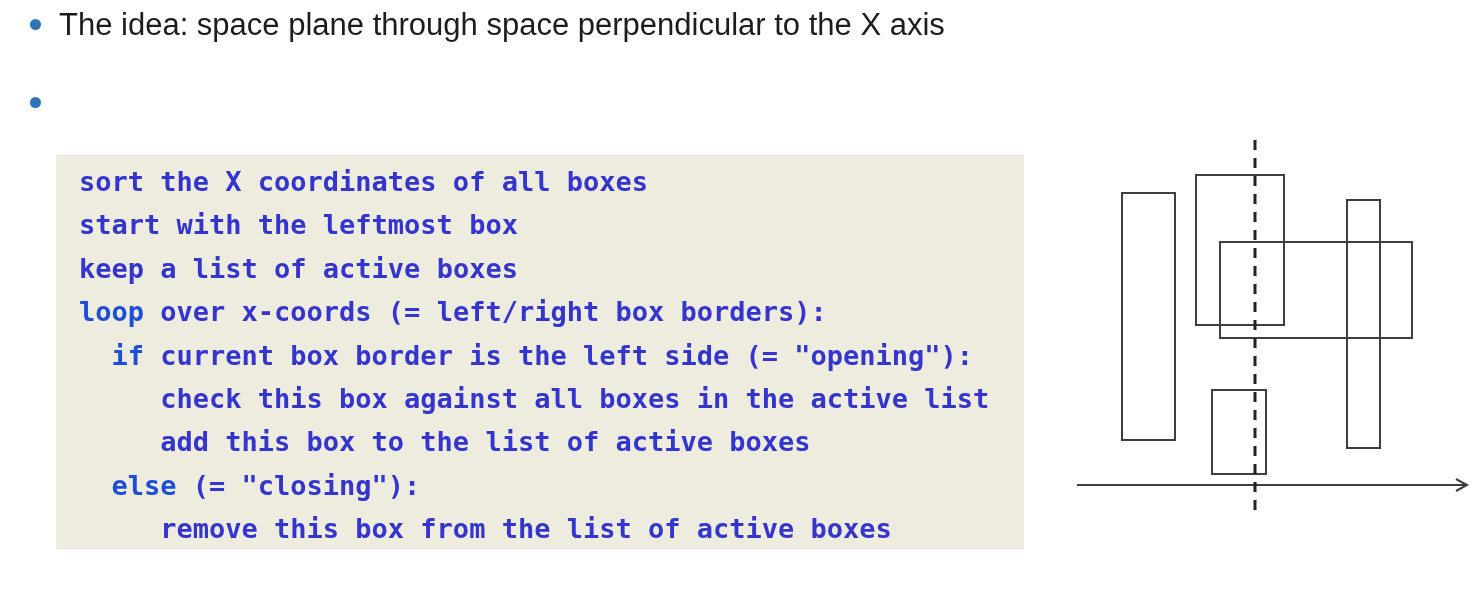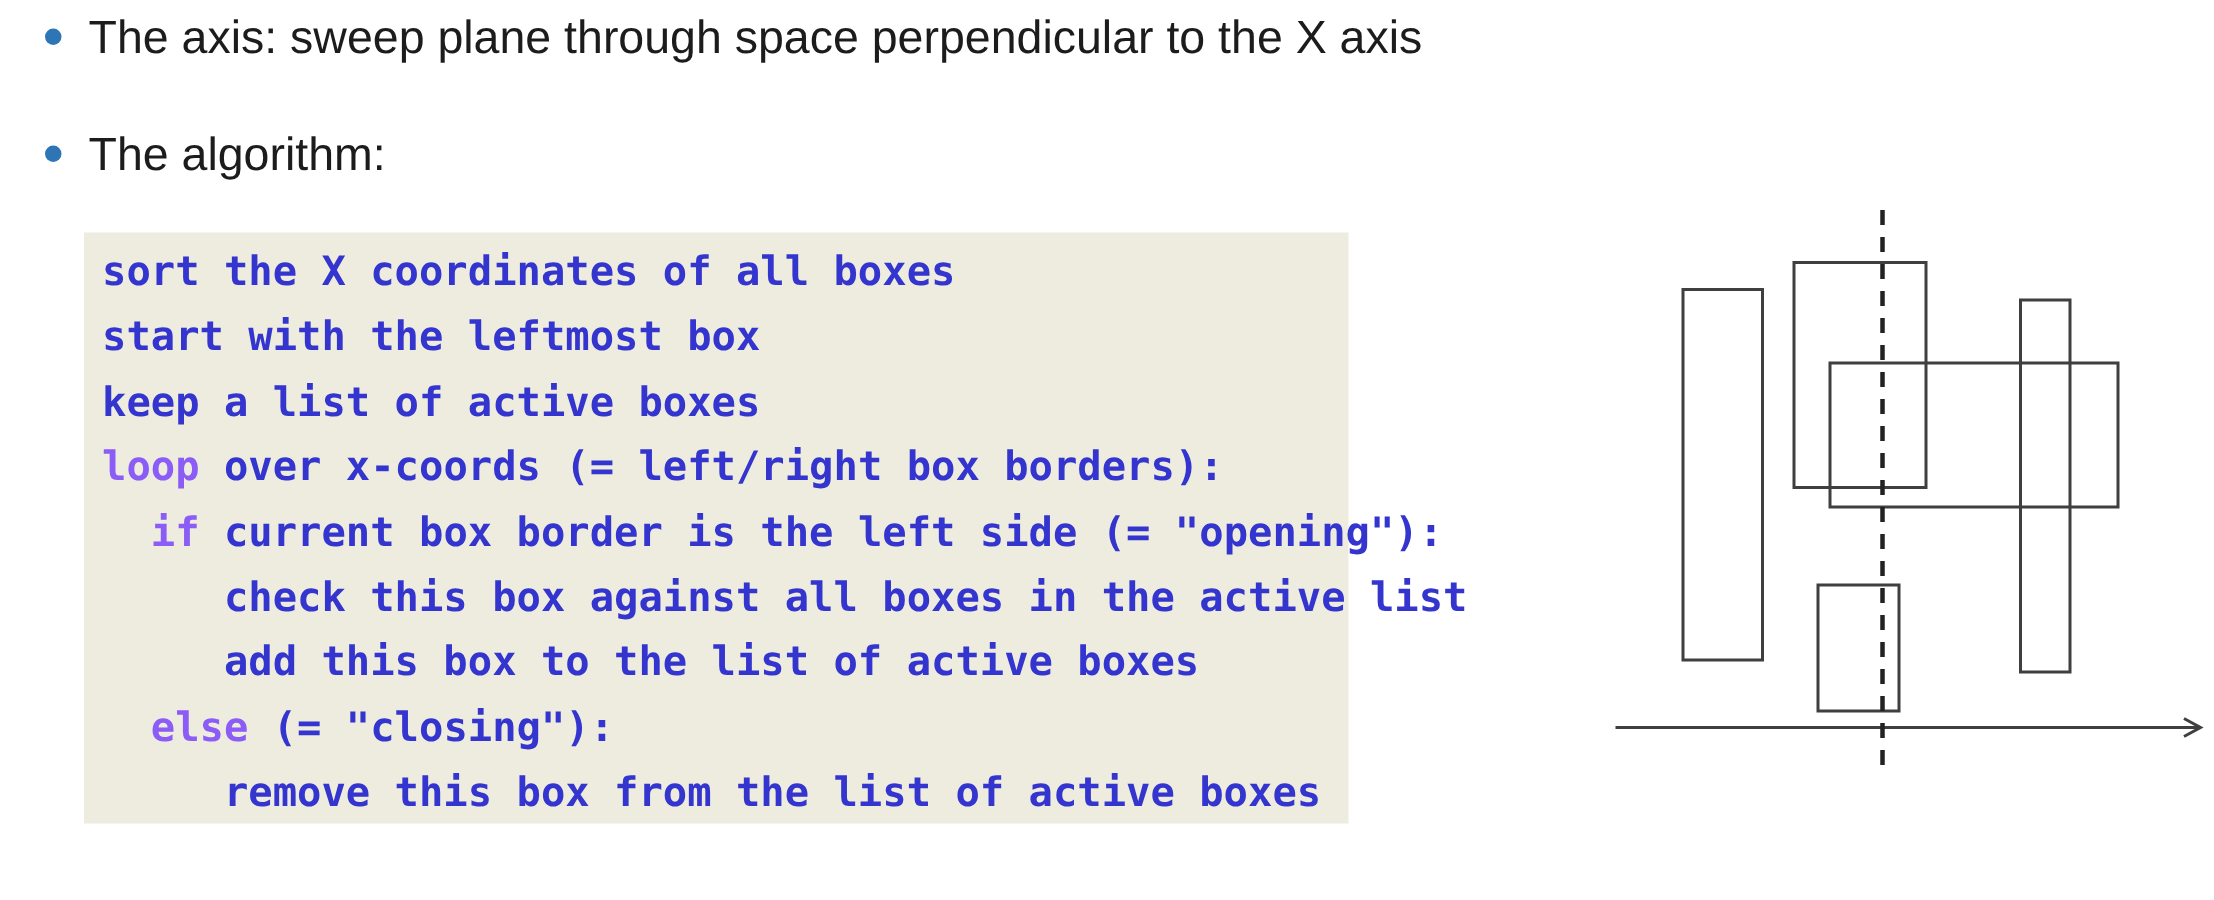--- a/index.html
+++ b/index.html
@@ -13,45 +13,44 @@
   .bullet-dot{
     width:11px;height:11px;border-radius:50%;background:#2e75b6;
     margin-top:13px;margin-right:18px;flex:0 0 auto;
   }
   .bullet-text{
     font-size:31px;color:#1c1c1c;line-height:38px;white-space:nowrap;
   }
   #bullet-1{top:6px;}
   #bullet-2{top:84px;}
   .code-block{
-    position:absolute;left:56px;top:155px;width:843px;height:394px;
-    background:#edecdf;box-sizing:border-box;padding:5px 0 0 12px;
+    position:absolute;left:56px;top:155px;width:968px;height:394px;
+    background:#edecdf;box-sizing:border-box;padding:5px 0 0 23px;
     font-family:"DejaVu Sans Mono","Liberation Mono",monospace;
     font-weight:bold;font-size:27px;line-height:43.4px;
     color:#3434cf;white-space:pre;
   }
   .code-line{white-space:pre;}
-  .seg-kw{color:#8b5cf6;}
+  .seg-kw{color:#1d4ed8;}
   .seg-em{}
   .seg-plain{}
   .diagram-wrap{
     position:absolute;left:1075px;top:138px;width:400px;height:392px;
   }
 </style>
 </head>
 <body>
 
 <div class="bullet-item" id="bullet-1">
   <span class="bullet-dot"></span>
-  <span class="bullet-text">The axis: sweep plane through space perpendicular to the X axis</span>
+  <span class="bullet-text">The idea: space plane through space perpendicular to the X axis</span>
 </div>
 
 <div class="bullet-item" id="bullet-2">
   <span class="bullet-dot"></span>
-  <span class="bullet-text">The algorithm:</span>
 </div>
 
 <div class="code-block" style="background: rgb(237, 236, 223); color: rgb(52, 52, 207);"><div class="code-line"><span class="seg-plain">sort the X coordinates of all boxes</span></div><div class="code-line"><span class="seg-plain">start with the leftmost box</span></div><div class="code-line"><span class="seg-plain">keep a list of </span><span class="seg-em">active boxes</span></div><div class="code-line"><span class="seg-kw">loop</span><span class="seg-plain"> over x-coords (= left/right box borders):</span></div><div class="code-line"><span class="seg-plain">  </span><span class="seg-kw">if</span><span class="seg-plain"> current box border is the left side (= "opening"):</span></div><div class="code-line"><span class="seg-plain">     check this box against all boxes in the active list</span></div><div class="code-line"><span class="seg-plain">     add this box to the list of active boxes</span></div><div class="code-line"><span class="seg-plain">  </span><span class="seg-kw">else</span><span class="seg-plain"> (= "closing"):</span></div><div class="code-line"><span class="seg-plain">     remove this box from the list of active boxes</span></div></div>
 
 <div class="diagram-wrap">
   <svg width="400" height="392" viewBox="0 0 400 392" xmlns="http://www.w3.org/2000/svg">
       <rect x="47" y="55" width="53" height="247" fill="none" stroke="#3f3f3f" stroke-width="2"></rect>
       <rect x="121" y="37" width="88" height="150" fill="none" stroke="#3f3f3f" stroke-width="2"></rect>
       <rect x="145" y="104" width="192" height="96" fill="none" stroke="#3f3f3f" stroke-width="2"></rect>
       <rect x="272" y="62" width="33" height="248" fill="none" stroke="#3f3f3f" stroke-width="2"></rect>

